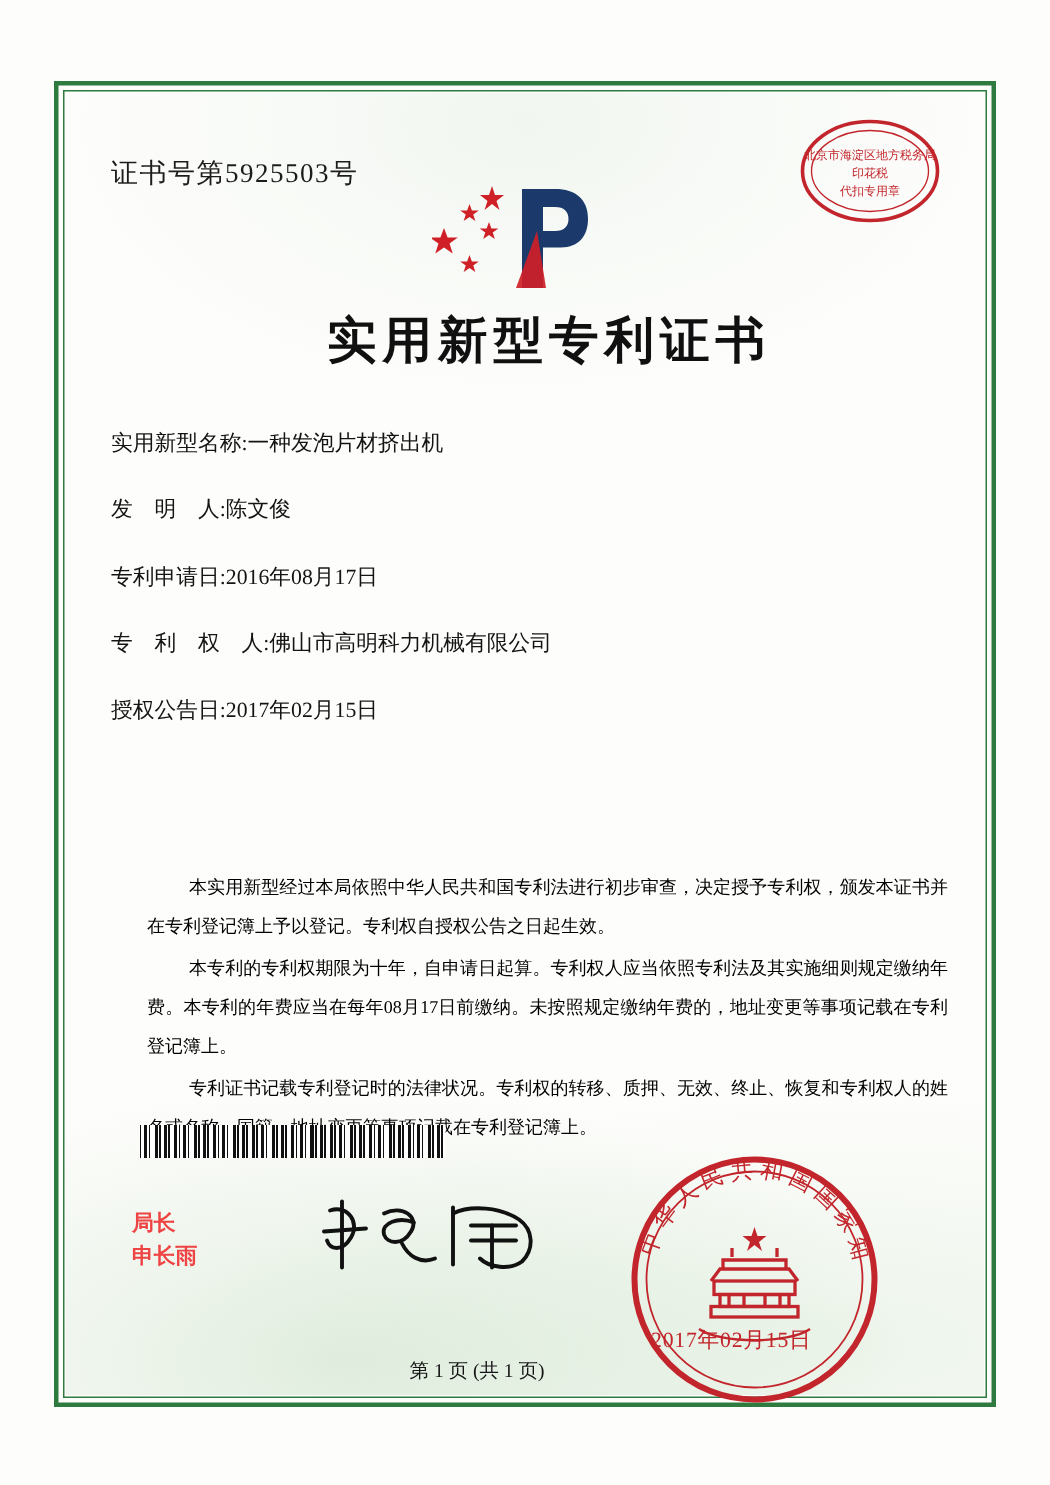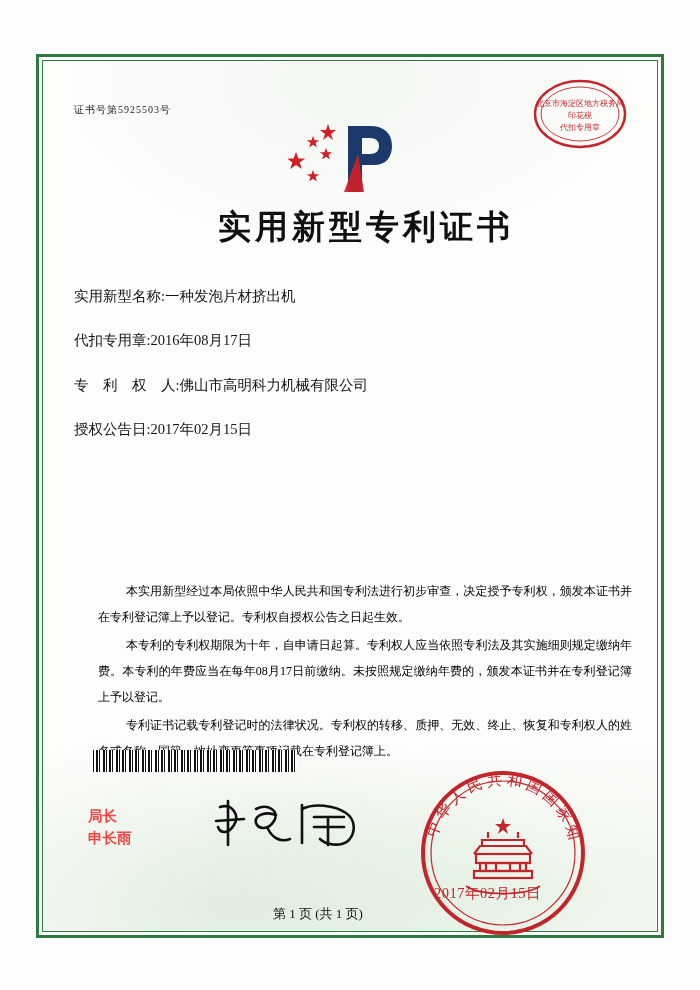--- a/index.html
+++ b/index.html
@@ -54,21 +54,21 @@
     left: 44px; top: 62px;
     width: 612px;
     height: 200px;
     background: radial-gradient(ellipse at 50% 10%, rgba(140,190,150,0.10), rgba(255,255,255,0) 70%);
     pointer-events: none;
   }
 
   .cert-number {
     position: absolute;
     left: 74px; top: 103px;
-    font-size: 10px;
+    font-size: 18px;
     letter-spacing: 1px;
     color: #1c1c1c;
   }
 
   
   .emblem {
     position: absolute;
     left: 288px; top: 118px;
     width: 110px; height: 78px;
   }
@@ -202,33 +202,36 @@
     </svg>
   </div>
 
   <div class="title">实用新型专利证书</div>
 
   <div class="fields">
     <div class="field">
       <span class="lbl">实用新型名称:</span><span class="val">一种发泡片材挤出机</span>
     </div>
     <div class="field">
-      <span class="lbl">代扣专用章:</span><span class="val">2016年08月17日</span>
+      <span class="lbl">发　明　人:</span><span class="val">陈文俊</span>
+    </div>
+    <div class="field">
+      <span class="lbl">专利申请日:</span><span class="val">2016年08月17日</span>
     </div>
     <div class="field">
       <span class="lbl">专　利　权　人:</span><span class="val">佛山市高明科力机械有限公司</span>
     </div>
     <div class="field">
       <span class="lbl">授权公告日:</span><span class="val">2017年02月15日</span>
     </div>
   </div>
 
   <div class="body-text">
     <p>本实用新型经过本局依照中华人民共和国专利法进行初步审查，决定授予专利权，颁发本证书并在专利登记簿上予以登记。专利权自授权公告之日起生效。</p>
-    <p>本专利的专利权期限为十年，自申请日起算。专利权人应当依照专利法及其实施细则规定缴纳年费。本专利的年费应当在每年08月17日前缴纳。未按照规定缴纳年费的，颁发本证书并在专利登记簿上予以登记。</p>
+    <p>本专利的专利权期限为十年，自申请日起算。专利权人应当依照专利法及其实施细则规定缴纳年费。本专利的年费应当在每年08月17日前缴纳。未按照规定缴纳年费的，地址变更等事项记载在专利登记簿上。</p>
     <p>专利证书记载专利登记时的法律状况。专利权的转移、质押、无效、终止、恢复和专利权人的姓名或名称、国籍、地址变更等事项记载在专利登记簿上。</p>
   </div>
 
   <div class="barcode"></div>
 
   <div class="signature-block">
     <div>局长</div>
     <div>申长雨</div>
   </div>
 

